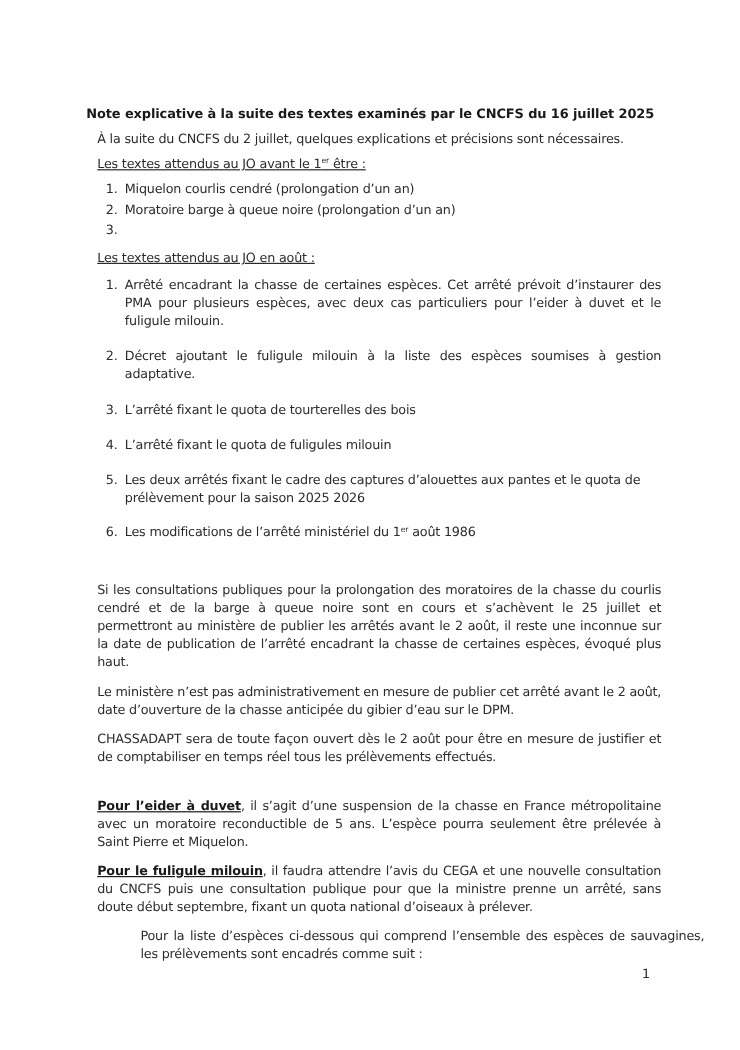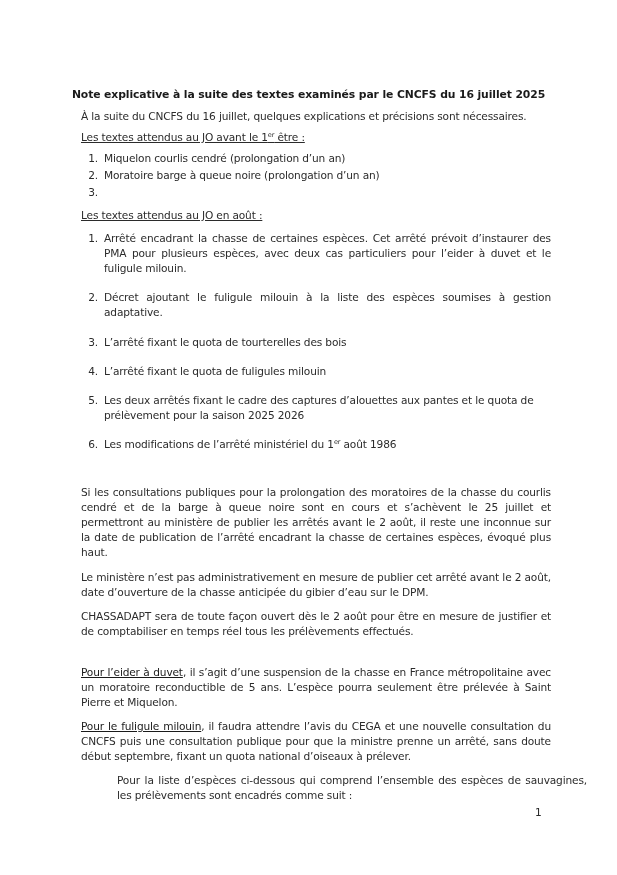--- a/index.html
+++ b/index.html
@@ -10,31 +10,31 @@
   }
   .page { position: absolute; left: 0; top: 0; width: 617px; height: 875px; background: #fff; }
   .abs { position: absolute; left: 81px; width: 470px; font-size: 10.6px; line-height: 15px; letter-spacing: -0.15px; }
   .title { position: absolute; left: 0; width: 617px; top: 88px; text-align: center; font-weight: bold; font-size: 10.8px; color: #1a1a1a; letter-spacing: -0.1px; }
   .heading { text-decoration: underline; text-underline-offset: 1px; }
   .just-last { text-align: justify; text-align-last: left; }
   .li { position: absolute; left: 104px; width: 447px; font-size: 10.6px; line-height: 15px; letter-spacing: -0.15px; }
   .li .num { position: absolute; left: -22px; width: 16px; text-align: right; }
   .li.j { text-align: justify; }
   sup { font-size: 6.5px; vertical-align: 4px; line-height: 0; }
-  .bu { font-weight: normal; text-decoration: underline; color: #1a1a1a; }
+  .bu { font-weight: bold; text-decoration: underline; color: #1a1a1a; }
   .pnum { position: absolute; left: 535px; top: 806px; font-size: 10.6px; }
 </style>
 </head>
 <body>
 
 <div class="page">
 
   <div class="title">Note explicative à la suite des textes examinés par le CNCFS du 16 juillet 2025</div>
 
-  <div class="abs" style="top:109px;">À la suite du CNCFS du 16 juillet, quelques explications et précisions sont nécessaires.</div>
+  <div class="abs" style="top:109px;">À la suite du CNCFS du 2 juillet, quelques explications et précisions sont nécessaires.</div>
 
   <div class="abs heading" style="top:130px;"><span>Les textes attendus au JO avant le 1</span><sup>er</sup><span> être :</span></div>
 
   <div class="li" style="top:151px;"><span class="num">1.</span><span>Miquelon courlis cendré (prolongation d’un an)</span></div>
   <div class="li" style="top:168px;"><span class="num">2.</span><span>Moratoire barge à queue noire (prolongation d’un an)</span></div>
   <div class="li" style="top:185px;"><span class="num">3.</span></div>
 
   <div class="abs heading" style="top:208px;">Les textes attendus au JO en août :</div>
 
   <div class="li j" style="top:231px;"><span class="num">1.</span><span>Arrêté encadrant la chasse de certaines espèces. Cet arrêté prévoit d’instaurer des PMA pour plusieurs espèces, avec deux cas particuliers pour l’eider à duvet et le fuligule milouin.</span></div>

